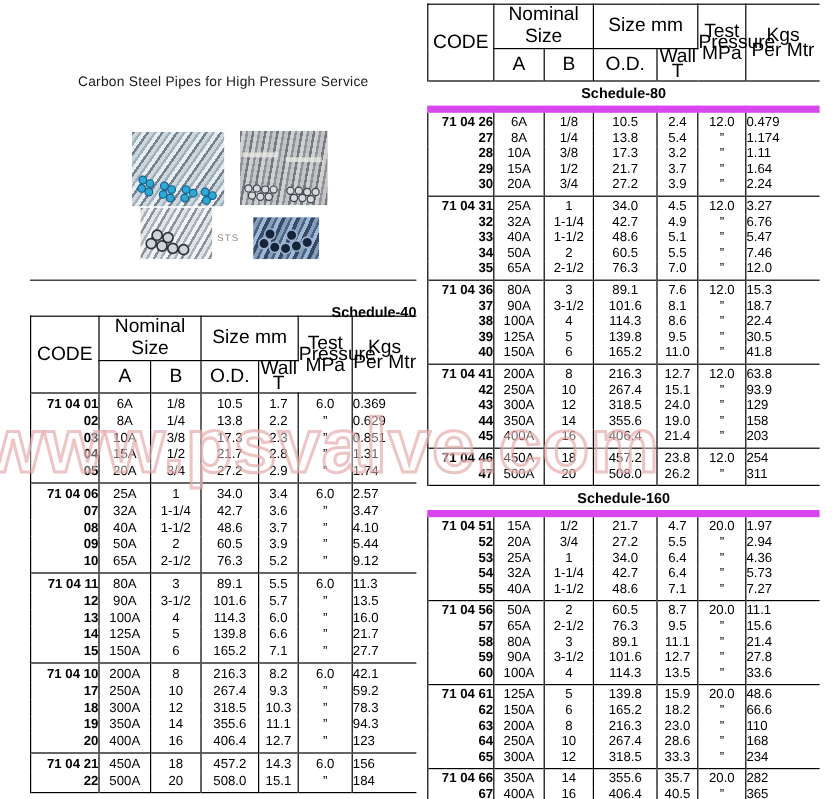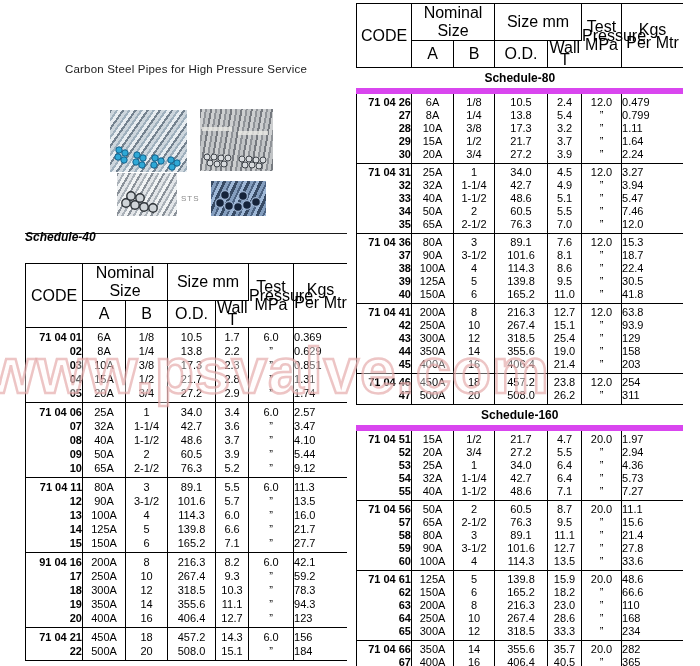--- a/index.html
+++ b/index.html
@@ -5,22 +5,22 @@
   html,body{margin:0;padding:0;background:#fff;}
   .page{
     position:relative; width:700px; height:666px; background:#fff;
     font-family:"Liberation Sans", sans-serif; color:#000; overflow:hidden;
   }
   
   .left-col{position:absolute; left:25px; top:0; width:322px; height:666px;}
   .page-title{position:absolute; left:0; top:63px; width:322px; text-align:center;
     font-size:11.5px; color:#1c1c1c; letter-spacing:.2px;}
   .rule{position:absolute; left:0; top:233px; width:322px; height:1px; background:#1a1a1a;}
-  .sched-heading{position:absolute; left:0; top:230px; width:322px; text-align:left;
-    font-size:12px; font-weight:bold;font-style:italic;}
+  .sched-heading{position:absolute; left:0; top:253px; width:322px; text-align:right;
+    font-size:12px; font-weight:bold;}
   .left-table-wrap{position:absolute; left:0; top:263px; width:322px;}
   
   .right-col{position:absolute; left:356px; top:3px; width:327px;}
   
   .photo{position:absolute; overflow:hidden;}
   .photo .stripes{position:absolute; inset:0;}
   .photo svg{position:absolute; inset:0;}
   .p1{left:85px; top:110px; width:77px; height:62px;}
   .p1 .stripes{background:repeating-linear-gradient(125deg,#74828f 0 2px,#cdd6dd 2px 5px,#9fb0bd 5px 7px,#e8edf1 7px 10px);}
   .p2{left:175px; top:109px; width:73px; height:62px;}
@@ -309,21 +309,21 @@
             <tr class="g-end">
               <td class="col0">15</td>
               <td class="col1">150A</td>
               <td class="col2">6</td>
               <td class="col3">165.2</td>
               <td class="col4">7.1</td>
               <td class="col5">”</td>
               <td class="col6">27.7</td>
             </tr>
             <tr class="g-start">
-              <td class="col0">91 04 16</td>
+              <td class="col0">71 04 10</td>
               <td class="col1">200A</td>
               <td class="col2">8</td>
               <td class="col3">216.3</td>
               <td class="col4">8.2</td>
               <td class="col5">6.0</td>
               <td class="col6">42.1</td>
             </tr>
             <tr>
               <td class="col0">17</td>
               <td class="col1">250A</td>
@@ -426,21 +426,21 @@
             <td class="col5">12.0</td>
             <td class="col6">0.479</td>
           </tr>
           <tr>
             <td class="col0">27</td>
             <td class="col1">8A</td>
             <td class="col2">1/4</td>
             <td class="col3">13.8</td>
             <td class="col4">5.4</td>
             <td class="col5">”</td>
-            <td class="col6">0.799</td>
+            <td class="col6">1.174</td>
           </tr>
           <tr>
             <td class="col0">28</td>
             <td class="col1">10A</td>
             <td class="col2">3/8</td>
             <td class="col3">17.3</td>
             <td class="col4">3.2</td>
             <td class="col5">”</td>
             <td class="col6">1.11</td>
           </tr>
@@ -471,21 +471,21 @@
             <td class="col5">12.0</td>
             <td class="col6">3.27</td>
           </tr>
           <tr>
             <td class="col0">32</td>
             <td class="col1">32A</td>
             <td class="col2">1-1/4</td>
             <td class="col3">42.7</td>
             <td class="col4">4.9</td>
             <td class="col5">”</td>
-            <td class="col6">3.94</td>
+            <td class="col6">6.76</td>
           </tr>
           <tr>
             <td class="col0">33</td>
             <td class="col1">40A</td>
             <td class="col2">1-1/2</td>
             <td class="col3">48.6</td>
             <td class="col4">5.1</td>
             <td class="col5">”</td>
             <td class="col6">5.47</td>
           </tr>
@@ -568,21 +568,21 @@
             <td class="col3">267.4</td>
             <td class="col4">15.1</td>
             <td class="col5">”</td>
             <td class="col6">93.9</td>
           </tr>
           <tr>
             <td class="col0">43</td>
             <td class="col1">300A</td>
             <td class="col2">12</td>
             <td class="col3">318.5</td>
-            <td class="col4">25.4</td>
+            <td class="col4">24.0</td>
             <td class="col5">”</td>
             <td class="col6">129</td>
           </tr>
           <tr>
             <td class="col0">44</td>
             <td class="col1">350A</td>
             <td class="col2">14</td>
             <td class="col3">355.6</td>
             <td class="col4">19.0</td>
             <td class="col5">”</td>

